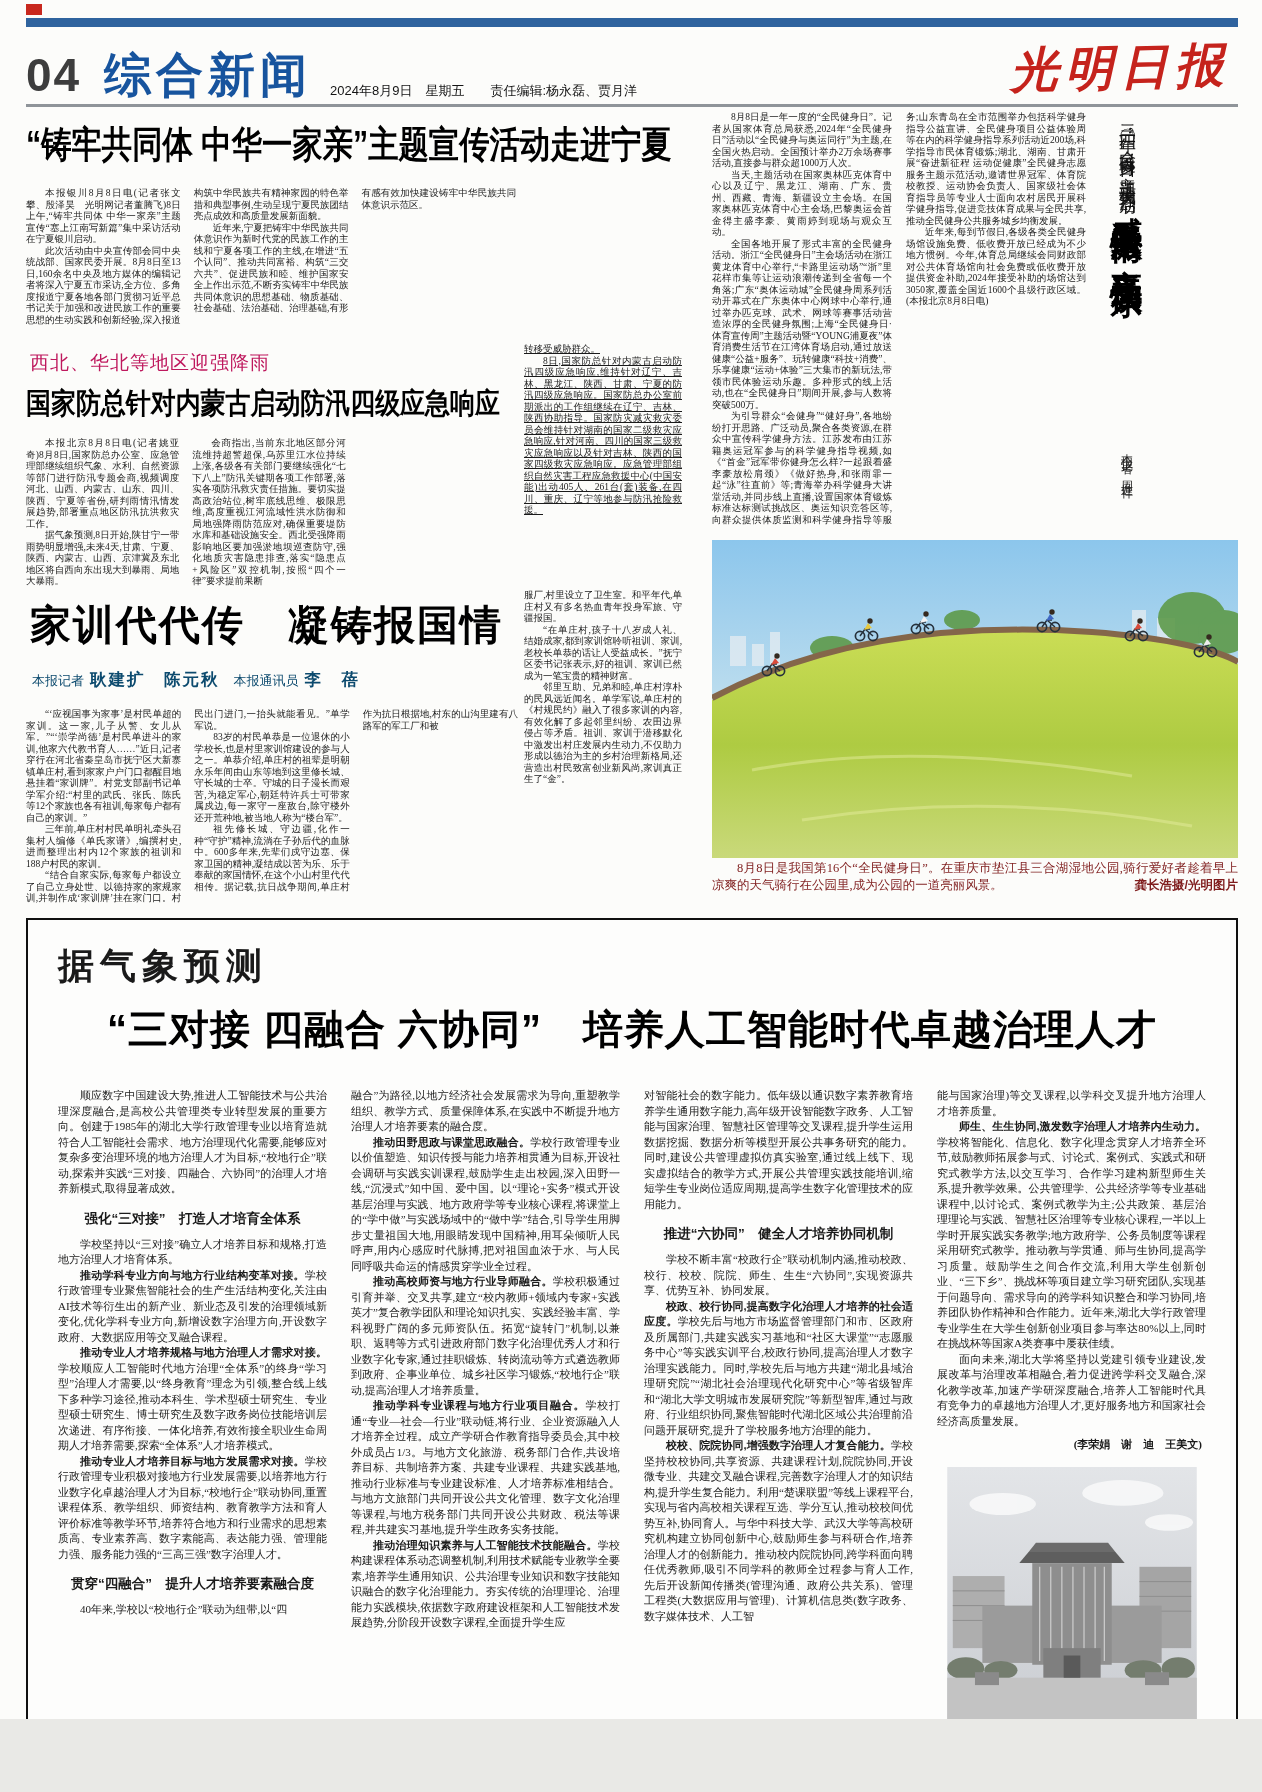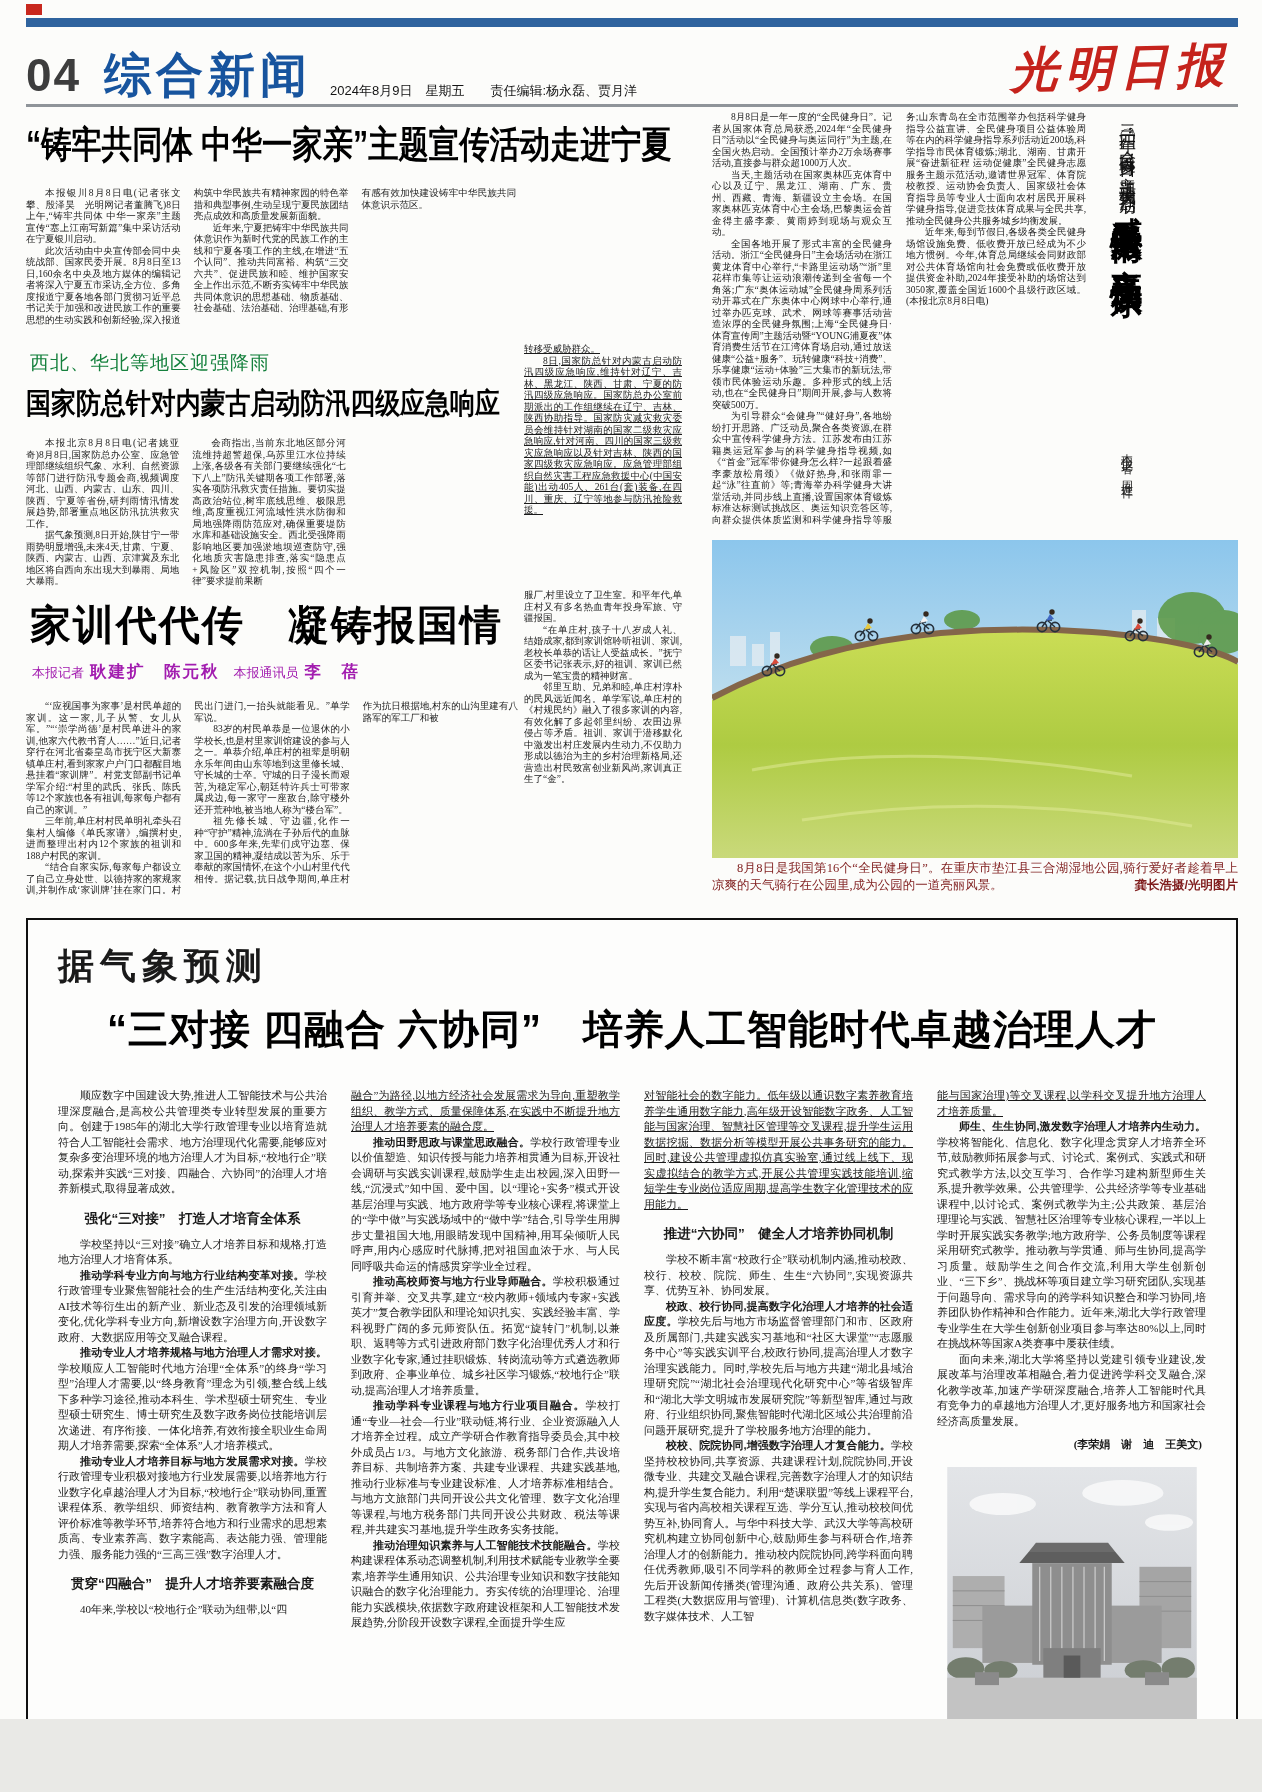--- a/index.html
+++ b/index.html
@@ -20,61 +20,61 @@
   .news p{margin:0;text-indent:2em;}
   .news p.cont{text-indent:0;}
   .news{font-size:9.5px;line-height:11.5px;text-align:justify;}
   
   .art-unity{position:absolute;left:26px;top:120px;width:658px;}
   .unity-hl{margin:0;font:700 37px "Liberation Sans",sans-serif;color:#000;white-space:nowrap;
             transform:scaleX(.82);transform-origin:left center;}
   .unity-body{margin-top:18px;height:140px;column-count:4;column-gap:13px;column-fill:auto;overflow:hidden;}
   
   .art-flood{position:absolute;left:26px;top:350px;width:486px;}
-  .flood-kicker{margin:0 0 8px 4px;font:400 19px "Liberation Sans",sans-serif;color:#15803d;letter-spacing:1px;}
+  .flood-kicker{margin:0 0 8px 4px;font:400 19px "Liberation Sans",sans-serif;color:#be185d;letter-spacing:1px;}
   .flood-hl{margin:0;font:700 29px "Liberation Sans",sans-serif;color:#000;white-space:nowrap;
             transform:scaleX(.86);transform-origin:left center;}
   .flood-body{margin-top:14px;height:152px;column-count:3;column-gap:13px;column-fill:auto;overflow:hidden;}
   .flood-jump{position:absolute;left:524px;top:344px;width:158px;height:240px;overflow:hidden;text-decoration:underline;}
   
   .art-fitness{position:absolute;left:712px;top:112px;width:374px;height:424px;
                column-count:2;column-gap:14px;column-fill:auto;overflow:hidden;}
   
   .vert-block{position:absolute;left:1093px;top:112px;width:152px;height:432px;}
   .vert-inner{writing-mode:vertical-rl;height:100%;}
   .v-kicker{display:inline-block;font:400 17px "Liberation Serif",serif;letter-spacing:3px;
             margin-left:16px;color:#111;}
   .v-title{display:inline-block;font:700 32px "Liberation Sans",sans-serif;letter-spacing:3px;
             margin-left:12px;color:#000;}
   .v-byline{display:inline-block;font:400 12px "Liberation Serif",serif;letter-spacing:3px;
             margin-top:178px;color:#222;}
   
   .art-family{position:absolute;left:26px;top:560px;width:492px;}
   .family-hl{margin:38px 0 0 4px;font:700 41px "Liberation Sans",sans-serif;letter-spacing:2px;color:#000;}
-  .family-byline{margin:8px 0 0 6px;font-size:13px;color:#a21caf;}
+  .family-byline{margin:16px 0 0 6px;font-size:13px;color:#0c4a6e;}
   .family-byline .bname{font:600 16.5px "DejaVu Serif",serif;letter-spacing:2px;margin:0 14px 0 6px;}
   .family-body{margin-top:18px;height:202px;column-count:3;column-gap:13px;column-fill:auto;overflow:hidden;}
   .family-jump{position:absolute;left:524px;top:590px;width:158px;height:308px;overflow:hidden;}
   
   .photo1{position:absolute;left:712px;top:540px;width:526px;margin:0;}
   .photo1 svg{display:block;}
   .photo1 figcaption{position:relative;margin-top:2px;font-size:12.5px;line-height:17px;
                      text-align:justify;text-indent:2em;color:#7f1d1d;}
   .photo-credit{position:absolute;right:0;bottom:0;background:#fcfcfa;padding-left:10px;
                 font:700 12.5px "Liberation Sans",sans-serif;}
   
   .ad-box{position:absolute;left:26px;top:918px;width:1212px;height:856px;
           border:2.5px solid #101010;box-sizing:border-box;background:#fdfdfc;}
   .ad-org{position:absolute;left:30px;top:22px;font:700 36px "Liberation Sans",sans-serif;letter-spacing:6px;}
   .ad-title{position:absolute;left:0;right:0;top:82px;text-align:center;
             font:700 40px "Liberation Sans",sans-serif;letter-spacing:1px;color:#000;}
   .ad-body{position:absolute;left:30px;right:30px;top:168px;bottom:14px;display:flex;gap:24px;}
   .adcol{flex:1;font-size:11px;line-height:15.5px;text-align:justify;overflow:hidden;}
   .adcol p{margin:0;text-indent:2em;}
-  .adcol p.cont{text-indent:0;text-decoration:underline;}
+  .adcol p.cont{text-indent:0;}
   .adcol b{font-family:"Liberation Sans",sans-serif;}
   .colhead{font:700 13.5px "Liberation Sans",sans-serif;text-align:center;margin:13px 0 9px;text-indent:0;}
   .adcol-last{display:flex;flex-direction:column;}
   .ad-credit{text-align:right;font-weight:700;margin:8px 4px 12px 0;text-indent:0;}
   .ad-photo{margin-top:2px;}
   .ad-mark{margin-top:auto;text-align:right;font-size:16px;letter-spacing:4px;color:#222;padding:8px 2px 0 0;}
 </style>
 </head>
 <body>
 

